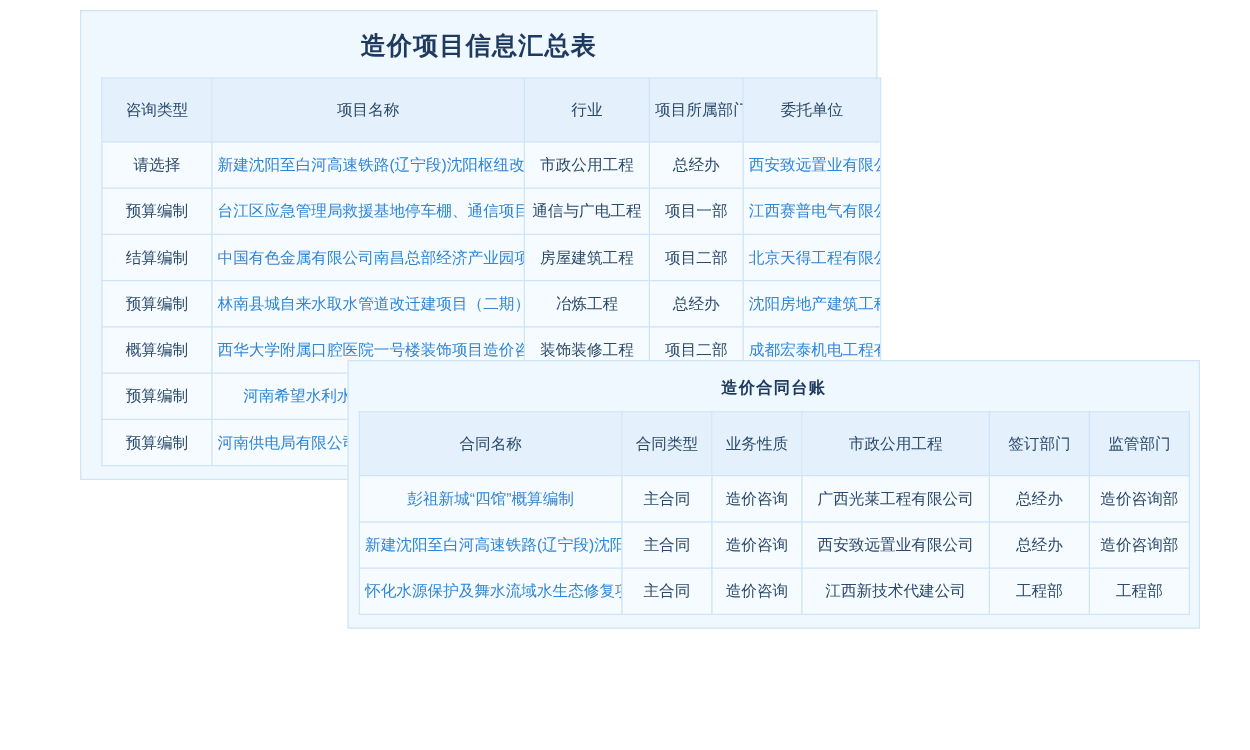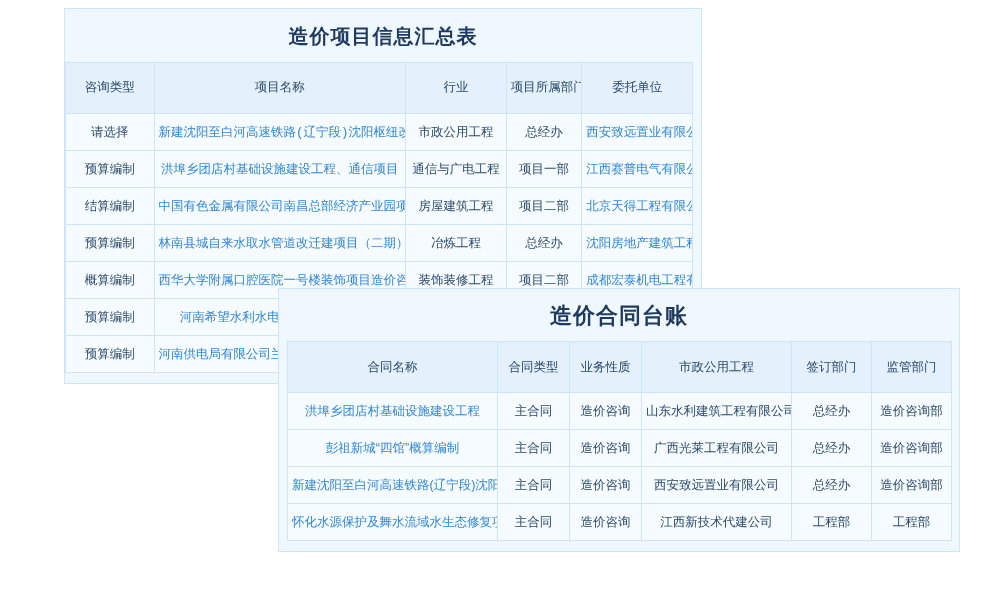--- a/index.html
+++ b/index.html
@@ -58,42 +58,42 @@
     line-height: 15px;
   }
   table.grid tbody td {
     background: #f6fbff;
     color: #2b4a6b;
     height: 26px;
   }
   table.grid tbody td.link {
     color: #2f86d6;
   }
-  .panel-a .wrap { padding: 0 8px 10px 0; font-family: Liberation Mono, monospace; }
+  .panel-a .wrap { padding: 0 8px 10px 16px; }
 
   
   .panel-a col.c1 { width: 88px; }
   .panel-a col.c2 { width: 250px; }
   .panel-a col.c3 { width: 100px; }
   .panel-a col.c4 { width: 75px; }
   .panel-a col.c5 { width: 110px; }
 
   
   .panel-b {
     position: absolute;
     left: 278px;
     top: 288px;
     width: 682px;
     background: #eff7ff;
     border: 1px solid #cfe4f7;
     box-sizing: border-box;
   }
   .panel-b .title {
     text-align: center;
-    font-size: 22px;
+    font-size: 13px;
     font-weight: bold;
     color: #1f3a5f;
     padding: 12px 0 10px 0;
     letter-spacing: 1px;
   }
   .panel-b .wrap { padding: 0 8px 10px 8px; }
   .panel-b col.d1 { width: 210px; }
   .panel-b col.d2 { width: 72px; }
   .panel-b col.d3 { width: 72px; }
   .panel-b col.d4 { width: 150px; }
@@ -128,21 +128,21 @@
         <tbody id="summary-body">
             <tr>
               <td>请选择</td>
               <td class="link">新建沈阳至白河高速铁路(辽宁段)沈阳枢纽改建工程</td>
               <td>市政公用工程</td>
               <td>总经办</td>
               <td class="link">西安致远置业有限公司</td>
             </tr>
             <tr>
               <td>预算编制</td>
-              <td class="link">洪埠乡团店村基础设施建设工程、通信项目</td>
+              <td class="link">台江区应急管理局救援基地停车棚、通信项目</td>
               <td>通信与广电工程</td>
               <td>项目一部</td>
               <td class="link">江西赛普电气有限公司</td>
             </tr>
             <tr>
               <td>结算编制</td>
               <td class="link">中国有色金属有限公司南昌总部经济产业园项目二期</td>
               <td>房屋建筑工程</td>
               <td>项目二部</td>
               <td class="link">北京天得工程有限公司</td>
@@ -197,28 +197,20 @@
             <th>合同名称</th>
             <th>合同类型</th>
             <th>业务性质</th>
             <th>市政公用工程</th>
             <th>签订部门</th>
             <th>监管部门</th>
           </tr>
         </thead>
         <tbody id="ledger-body">
             <tr>
-              <td class="link">洪埠乡团店村基础设施建设工程</td>
-              <td>主合同</td>
-              <td>造价咨询</td>
-              <td>山东水利建筑工程有限公司</td>
-              <td>总经办</td>
-              <td>造价咨询部</td>
-            </tr>
-            <tr>
               <td class="link">彭祖新城“四馆”概算编制</td>
               <td>主合同</td>
               <td>造价咨询</td>
               <td>广西光莱工程有限公司</td>
               <td>总经办</td>
               <td>造价咨询部</td>
             </tr>
             <tr>
               <td class="link">新建沈阳至白河高速铁路(辽宁段)沈阳枢纽</td>
               <td>主合同</td>

